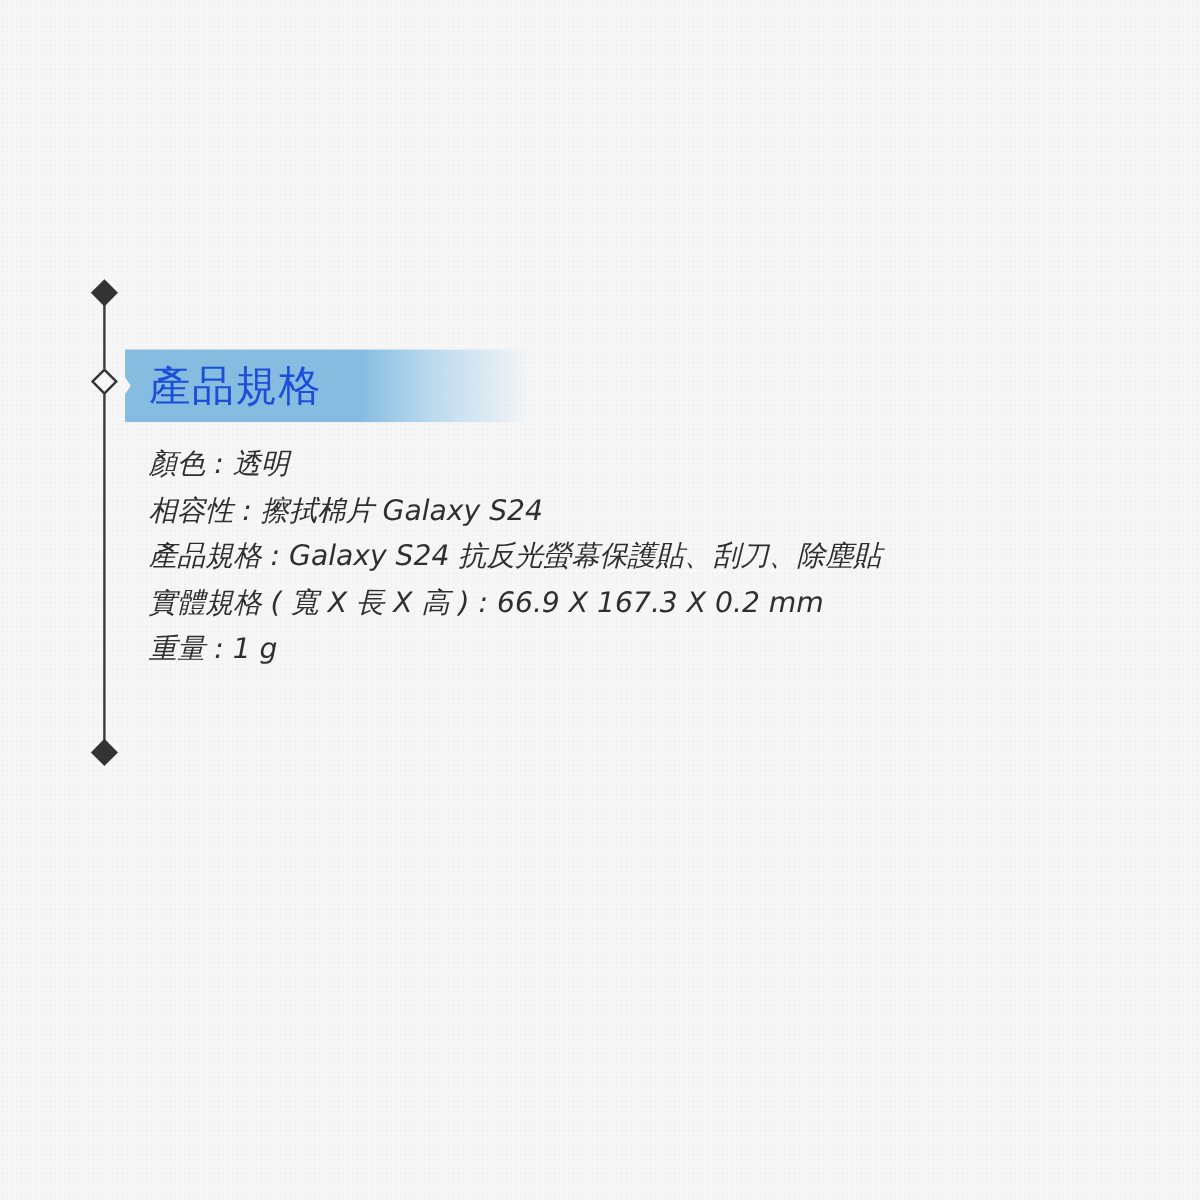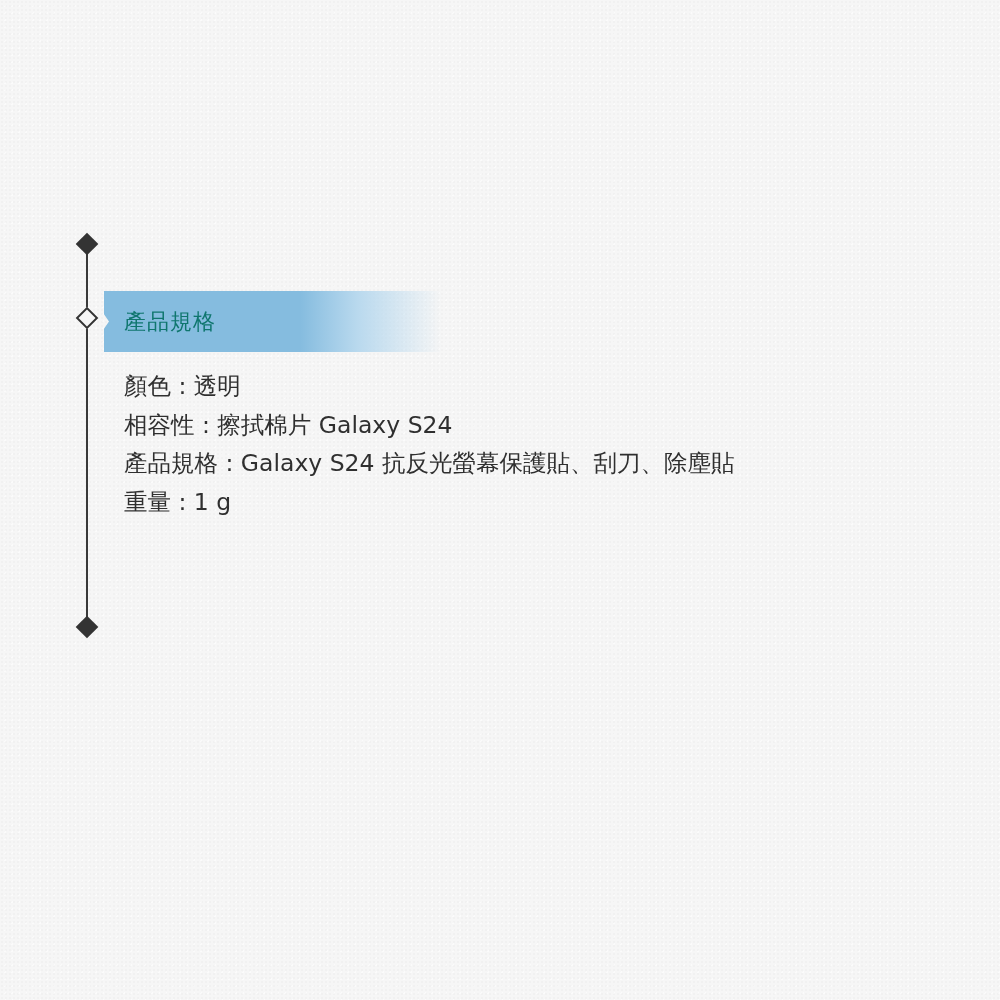--- a/index.html
+++ b/index.html
@@ -27,39 +27,40 @@
   .d-mid { left:79px; top:310px; }
   .d-bot { left:79px; top:619px; }
 
   .banner {
     position:absolute; left:104px; top:291px; width:338px; height:61px;
     background:linear-gradient(to right, #85bcdf 0%, #85bcdf 58%, #b9d9ee 75%, rgba(255,255,255,0) 100%);
     clip-path:polygon(0 0, 100% 0, 100% 100%, 0 100%, 0 62%, 5px 50%, 0 38%);
   }
   .banner-title {
     position:absolute; left:124px; top:297px; height:50px; line-height:50px;
-    font-size:22px; color:#0f766e; letter-spacing:1px;text-align:center;
+    font-size:35px; color:#1d4ed8; letter-spacing:1px;text-align:center;
   }
   .spec-list {
     position:absolute; left:124px; top:367px;
     font-size:23.5px; line-height:38.6px; color:#2f2f2f;
   }
-  .spec-line { white-space:nowrap; }
+  .spec-line { white-space:nowrap;font-style:italic; }
 </style>
 </head>
 <body>
 
 <div>
   <div class="timeline-line"></div>
   <div class="diamond filled d-top"></div>
   <div class="diamond outline d-mid"></div>
   <div class="diamond filled d-bot"></div>
 
   <div class="banner"></div>
   <div class="banner-title">產品規格</div>
 
   <div class="spec-list">
     <div class="spec-line">顏色 : 透明</div>
     <div class="spec-line">相容性 : 擦拭棉片 Galaxy S24</div>
     <div class="spec-line">產品規格 : Galaxy S24 抗反光螢幕保護貼、刮刀、除塵貼</div>
+    <div class="spec-line">實體規格 ( 寬 X 長 X 高 ) : 66.9 X 167.3 X 0.2 mm</div>
     <div class="spec-line">重量 : 1 g</div>
   </div>
 </div>
 
 </body></html>

